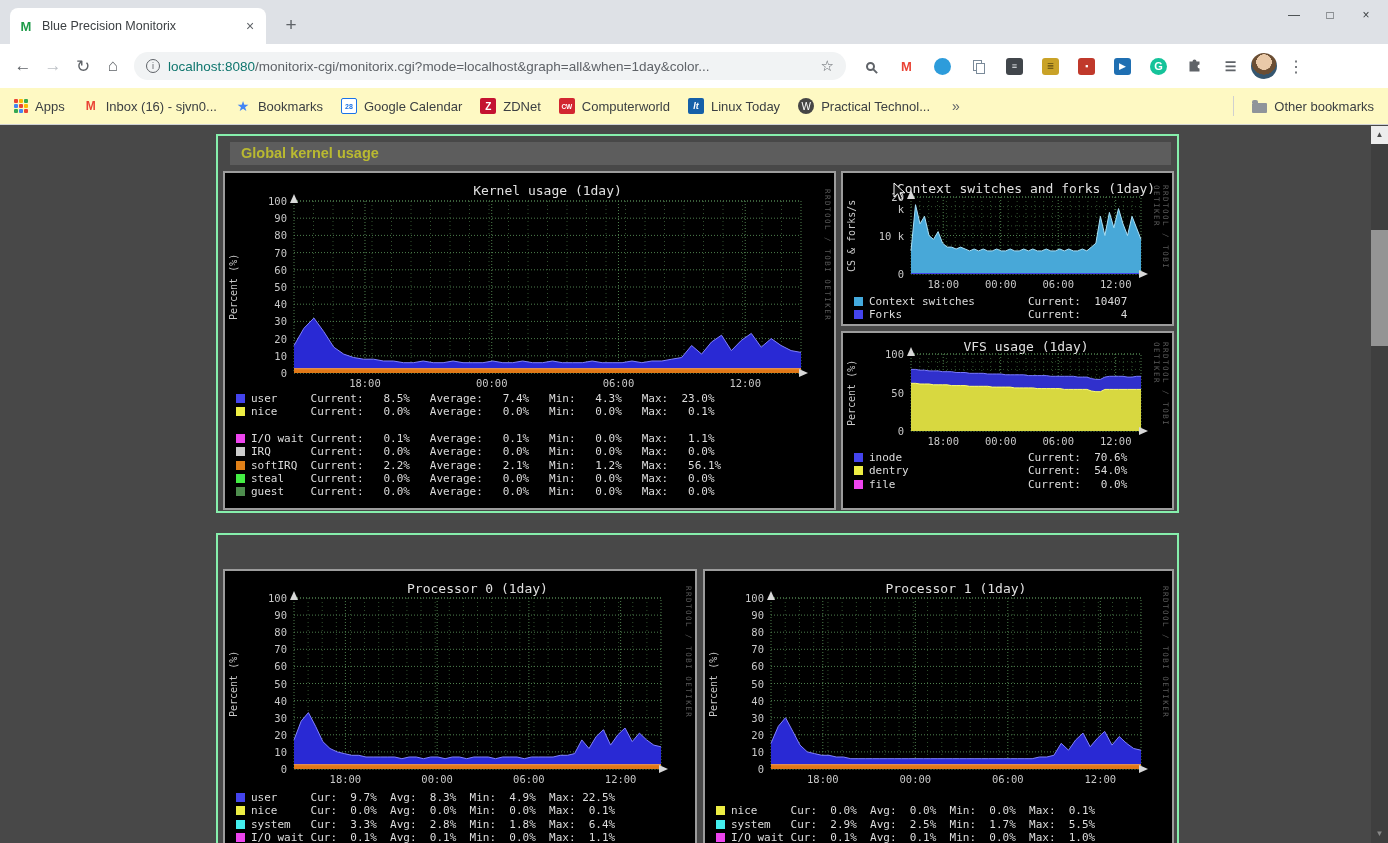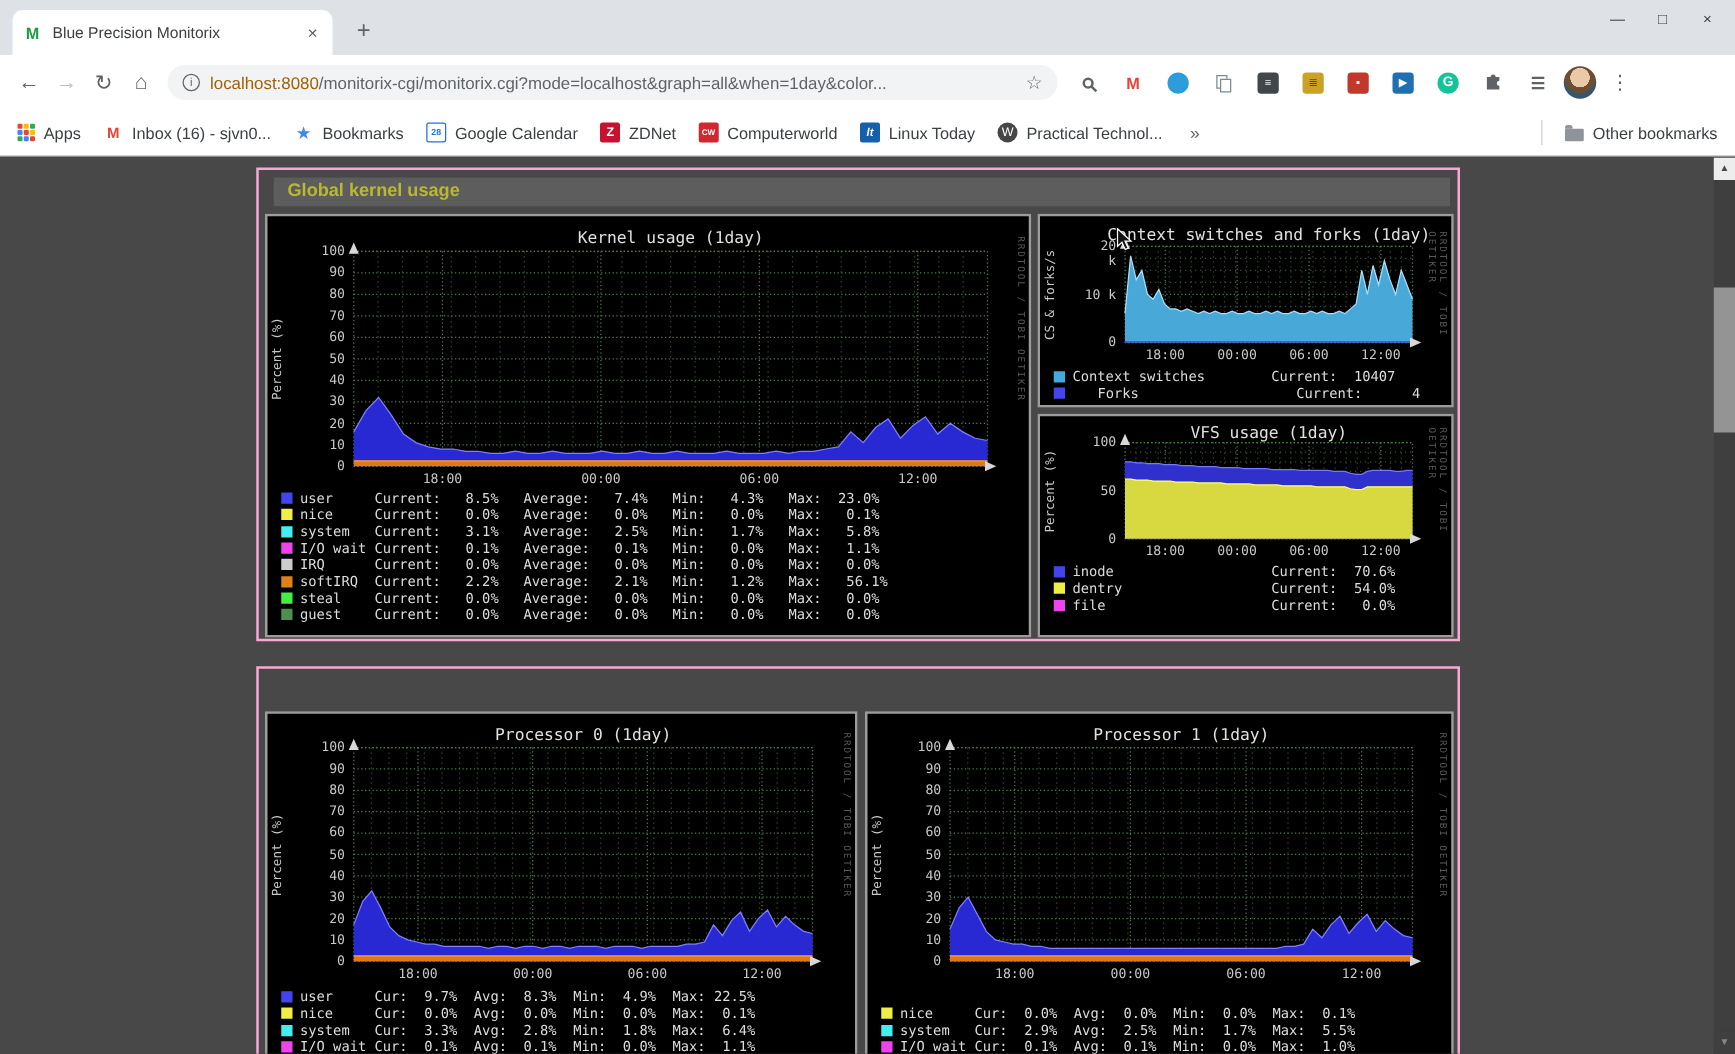--- a/index.html
+++ b/index.html
@@ -20,55 +20,55 @@
 
   .toolbar { height:44px; background:#fff; display:flex; align-items:center; padding:0 8px; }
   .nav-btn { width:30px; height:30px; display:flex; align-items:center; justify-content:center;
              font-size:17px; color:#5f6368; border-radius:50%; flex:none; }
   .nav-btn.disabled { color:#bdc1c6; }
   .urlbar { width:712px; height:28px; background:#f1f3f4; border-radius:14px; display:flex;
             align-items:center; padding:0 12px; gap:8px; margin:0 6px; flex:none; }
   .url-info { width:14px; height:14px; border:1.5px solid #5f6368; border-radius:50%;
               font-size:9px; color:#5f6368; display:flex; align-items:center; justify-content:center; flex:none; }
   .url-text { font-size:13.5px; white-space:nowrap; overflow:hidden; flex:1; }
-  .url-text .host { color:#a16207; } .url-text .rest { color:#5f6368; }
+  .url-text .host { color:#0f766e; } .url-text .rest { color:#5f6368; }
   .url-star { color:#5f6368; font-size:15px; flex:none; }
   .ext-row { display:flex; align-items:center; gap:19px; margin-left:10px; }
   .ext-icon { width:17px; height:17px; display:flex; align-items:center; justify-content:center;
               font-size:12px; border-radius:3px; flex:none; }
   .mag { position:relative; width:9px; height:9px; border:2px solid #5f6368; border-radius:50%; }
   .mag::after { content:""; position:absolute; width:6px; height:2px; background:#5f6368;
                 right:-5px; bottom:-3px; transform:rotate(45deg); }
   .copy-ic { position:relative; width:11px; height:13px; }
   .copy-ic::before { content:""; position:absolute; left:0; top:0; width:7px; height:9px; border:1.5px solid #7a8a99; background:#fff; }
   .copy-ic::after  { content:""; position:absolute; left:3px; top:3px; width:7px; height:9px; border:1.5px solid #7a8a99; background:#fff; }
   .avatar { width:26px; height:26px; border-radius:50%; margin-left:12px; flex:none;
             background: radial-gradient(circle at 50% 35%, #e9c9a8 0 36%, #6b4e33 37% 58%, #35566f 59%); }
   .menu-btn { color:#5f6368; font-size:16px; width:26px; text-align:center; margin-left:6px; }
 
-  .bookmarksbar { height:37px; background:#ffffff; display:flex; align-items:center; padding:0 14px;
+  .bookmarksbar { height:37px; background:#fef9c3; display:flex; align-items:center; padding:0 14px;
                   gap:18px; border-bottom:1px solid #cfd1d4; font-size:13px; color:#3c4043; }
   .bm-item { display:flex; align-items:center; gap:7px; white-space:nowrap; flex:none; }
   .bm-icon { width:16px; height:16px; display:flex; align-items:center; justify-content:center;
              font-size:11px; border-radius:2px; flex:none; }
   .sq { color:#fff; font-weight:bold; border-radius:2px; font-size:8px; }
   .cal-icon { background:#fff; border:1px solid #1a73e8; color:#1a73e8; font-size:7px; font-weight:bold; }
   .grid-icon { width:14px; height:14px; display:grid; grid-template-columns:repeat(3,4px);
                grid-template-rows:repeat(3,4px); gap:1px; }
   .grid-icon i { border-radius:1px; }
   .bm-chevron { color:#5f6368; font-size:14px; margin-left:4px; }
   .bm-spacer { flex:1; }
   .bm-div { width:1px; height:20px; background:#d0d0d0; flex:none; }
   .folder-ic { position:relative; width:15px; height:10px; background:#8f949a; border-radius:1px; margin-top:3px; }
   .folder-ic::before { content:""; position:absolute; top:-3px; left:0; width:6px; height:3px;
                        background:#8f949a; border-radius:2px 2px 0 0; }
 
   
   .page { position:absolute; top:126px; left:0; width:1388px; height:717px; background:#484848; overflow:hidden; }
-  .section { position:absolute; border:2px solid #f9a8d4; background:#484848; }
+  .section { position:absolute; border:2px solid #86efac; background:#484848;margin-left:11px; }
   #section1 { left:205px; top:8px; width:963px; height:379px; }
   #section2 { left:205px; top:407px; width:963px; height:372px; }
   .sec-header { position:absolute; left:12px; right:6px; top:6px; height:23px; background:#5d5d5d;
                 color:#b9b931; font-weight:bold; font-size:14.5px; line-height:23px; padding-left:11px; }
   .graph-panel { position:absolute; background:#000; border:2px solid #9c9c9c; overflow:hidden; }
 
   .g-title { position:absolute; text-align:center; color:#e0e0e0; font:13px "DejaVu Sans Mono",monospace; }
   .g-watermark { position:absolute; color:#5a5a5a; font:7.5px "DejaVu Sans Mono",monospace;
                  writing-mode:vertical-rl; letter-spacing:1.5px; }
   .g-ylabel { position:absolute; color:#c8c8c8; font:10px/12px "DejaVu Sans Mono",monospace;
@@ -270,24 +270,20 @@
             </g>
           </svg>
           <div class="g-legend-row" style="left: 11px; top: 219px;">
             <span class="g-swatch" style="background: rgb(68, 68, 238);"></span>
             <span class="g-ltext">user     Current:   8.5%   Average:   7.4%   Min:   4.3%   Max:  23.0%</span>
           </div>
           <div class="g-legend-row" style="left: 11px; top: 232.3px;">
             <span class="g-swatch" style="background: rgb(238, 238, 68);"></span>
             <span class="g-ltext">nice     Current:   0.0%   Average:   0.0%   Min:   0.0%   Max:   0.1%</span>
           </div>
-          <div class="g-legend-row" style="left: 11px; top: 245.6px;">
-            <span class="g-swatch" style="background: rgb(68, 238, 238);"></span>
-            <span class="g-ltext">system   Current:   3.1%   Average:   2.5%   Min:   1.7%   Max:   5.8%</span>
-          </div>
           <div class="g-legend-row" style="left: 11px; top: 258.9px;">
             <span class="g-swatch" style="background: rgb(238, 68, 238);"></span>
             <span class="g-ltext">I/O wait Current:   0.1%   Average:   0.1%   Min:   0.0%   Max:   1.1%</span>
           </div>
           <div class="g-legend-row" style="left: 11px; top: 272.2px;">
             <span class="g-swatch" style="background: rgb(204, 204, 204);"></span>
             <span class="g-ltext">IRQ      Current:   0.0%   Average:   0.0%   Min:   0.0%   Max:   0.0%</span>
           </div>
           <div class="g-legend-row" style="left: 11px; top: 285.5px;">
             <span class="g-swatch" style="background: rgb(224, 128, 24);"></span>
@@ -358,21 +354,21 @@
               <polyline points="0.0,53.9 4.5,7.7 9.0,26.9 13.5,19.3 18.0,38.5 22.5,42.4 27.1,34.6 31.6,46.2 36.1,50.1 40.6,50.1 45.1,52.0 49.6,50.1 54.1,52.0 58.6,53.9 63.1,52.0 67.6,53.9 72.2,52.0 76.7,53.9 81.2,53.9 85.7,52.0 90.2,53.9 94.7,53.9 99.2,52.0 103.7,53.9 108.2,53.9 112.7,52.0 117.3,53.9 121.8,52.0 126.3,53.9 130.8,53.9 135.3,52.0 139.8,53.9 144.3,53.9 148.8,52.0 153.3,53.9 157.8,52.0 162.4,53.9 166.9,53.9 171.4,52.0 175.9,53.9 180.4,50.1 184.9,46.2 189.4,19.3 193.9,38.5 198.4,15.4 202.9,30.8 207.5,11.6 212.0,26.9 216.5,38.5 221.0,19.3 225.5,30.8 230.0,42.4" fill="none" stroke="#a8e0f8" stroke-width="1"></polyline>
               <polygon points="0,77 0.0,76.0 230.0,76.0 230,77" fill="#4444EE"></polygon>
               <polygon points="-4,2 4,2 0,-7" fill="#d8d8d8"></polygon>
               <polygon points="228,73 228,81 237,77" fill="#d8d8d8"></polygon>
             </g>
           </svg>
           <div class="g-legend-row" style="left: 11px; top: 122px;">
             <span class="g-swatch" style="background: rgb(68, 170, 221);"></span>
             <span class="g-ltext">Context switches        Current:  10407</span>
           </div>
-          <div class="g-legend-row" style="left: 11px; top: 135.3px; gap: 20px;">
+          <div class="g-legend-row" style="left: 11px; top: 135.3px;">
             <span class="g-swatch" style="background: rgb(68, 68, 238);"></span>
             <span class="g-ltext">Forks                   Current:      4</span>
           </div>
         </div>
       <div class="graph-panel" id="chart-vfs-usage" style="left:623px;top:195px;width:333px;height:179px">
           <div class="g-title" style="left: 33px; top: 6px; width: 300px;">VFS usage  (1day)</div>
           <div class="g-watermark" style="right: 2px; top: 9px; height: 107px;">RRDTOOL / TOBI OETIKER</div>
           <div class="g-ylabel" style="left: 3px; top: 21px; height: 77px;">Percent (%)</div>
           <div class="g-ytick" style="left: 0px; width: 61px; top: 15px;">100</div>
           <div class="g-ytick" style="left: 0px; width: 61px; top: 53.5px;">50</div>

